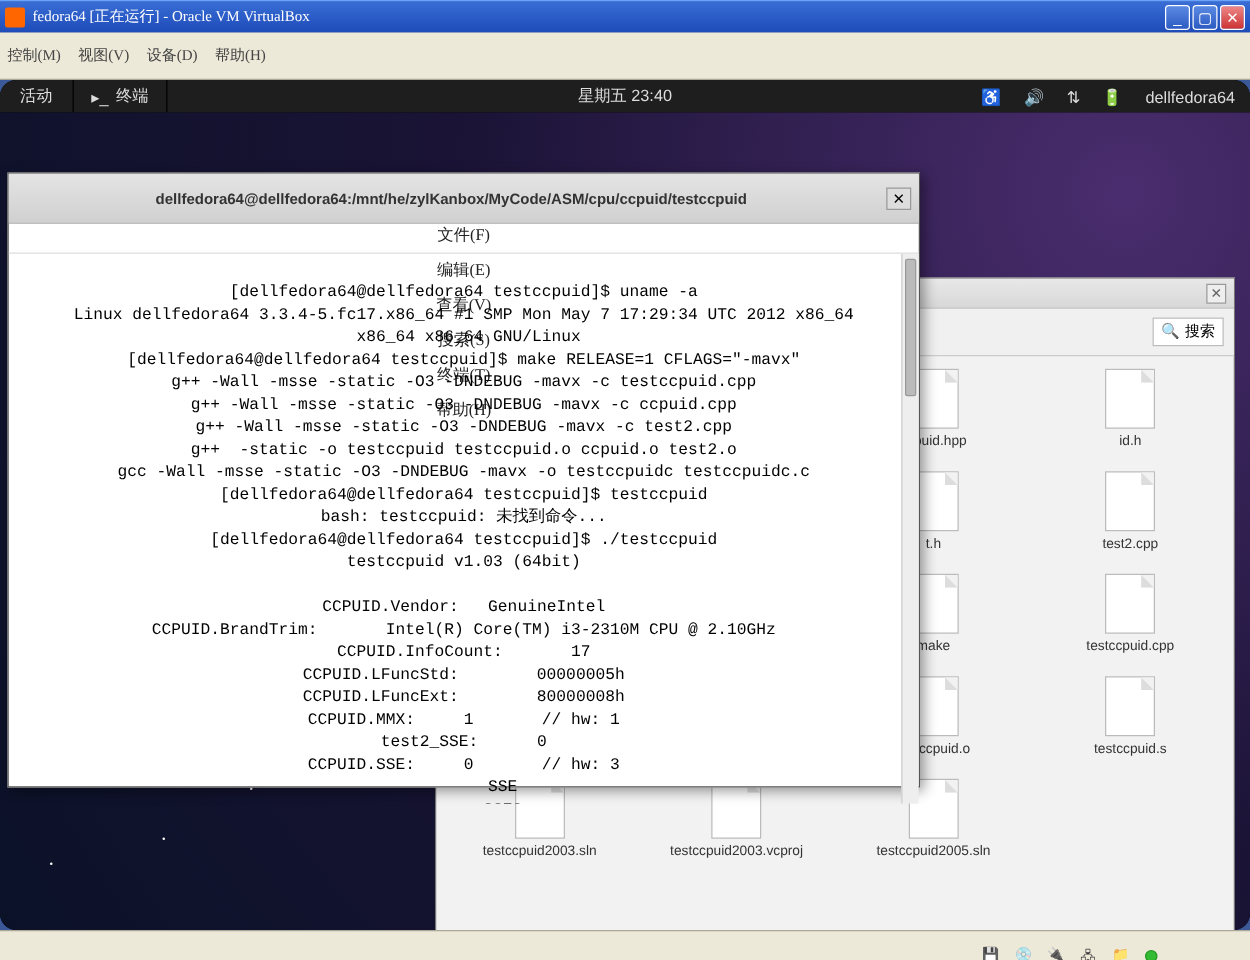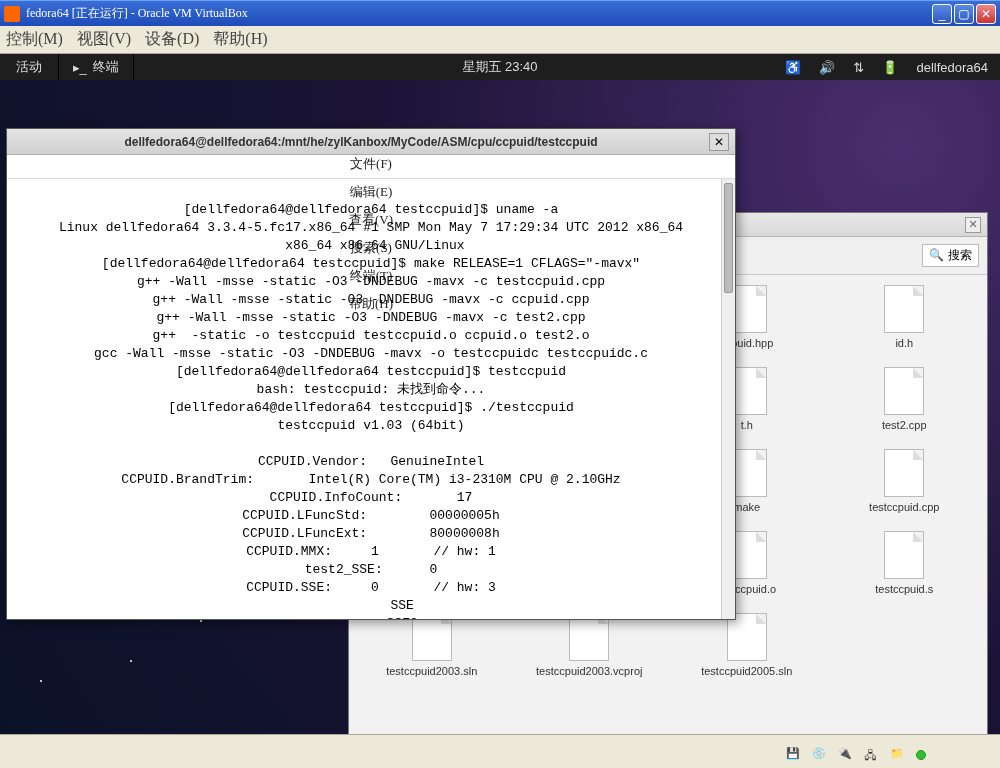--- a/index.html
+++ b/index.html
@@ -7,25 +7,25 @@
 
 
 .vm-titlebar { height: 26px; background: linear-gradient(to bottom, #3a6ed5 0%, #2b5cc7 50%, #1e4bb8 100%); border-top: 1px solid #6aa4ff; display: flex; align-items: center; padding: 0 4px; color: #fff; }
 .vm-titlebar .vm-icon { width: 16px; height: 16px; background: #ff6600; border-radius: 2px; margin-right: 6px; display: inline-block; }
 .vm-titlebar .title { font-family: "SimSun","宋体",serif; font-size: 12px; flex: 1; }
 .vm-ctrls { display: flex; gap: 2px; }
 .vm-btn { width: 20px; height: 20px; border: 1px solid #fff; background: linear-gradient(#5b8ae4,#2c5bc2); border-radius: 3px; color: #fff; font-size: 12px; display: flex; align-items: center; justify-content: center; cursor: pointer; }
 .vm-btn.close { background: linear-gradient(#e88,#c33); }
 
 
-.vm-menubar { height: 28px; background: #ece9d8; display: flex; align-items: center; padding: 0 6px; border-bottom: 1px solid #aca899; font-family: "SimSun","宋体",serif; font-size: 16px; color: #444; }
+.vm-menubar { height: 38px; background: #ece9d8; display: flex; align-items: center; padding: 0 6px; border-bottom: 1px solid #aca899; font-family: "SimSun","宋体",serif; font-size: 12px; color: #444; }
 .vm-menubar span { margin-right: 14px; cursor: pointer; }
 
 
-.guest { width: 1000px; height: 680px; background: #000; position: relative; overflow: hidden; }
+.guest { width: 1000px; height: 680px; background: #000; position: relative; overflow: hidden; border-radius: 13px; }
 
 
 .gnome-top { position: absolute; top:0; left:0; right:0; height: 26px; background: #1e1e1e; display: flex; align-items: center; color: #ddd; font-family: sans-serif; font-size: 13px; }
 .gnome-top .act { padding: 0 16px; height:100%; display:flex; align-items:center; cursor:pointer; }
 .gnome-top .term { padding: 0 14px; height:100%; display:flex; align-items:center; gap:6px; cursor:pointer; border-left:1px solid #000; border-right:1px solid #000;}
 .gnome-top .clock { position:absolute; left:50%; transform:translateX(-50%); height:100%; display:flex; align-items:center;}
 .gnome-top .tray { margin-left:auto; display:flex; align-items:center; gap:18px; padding-right:12px;}
 .gnome-top .tray span { cursor:pointer; }
 
 
@@ -43,21 +43,21 @@
 .naut-search { margin-left:auto; display:flex; align-items:center; gap:4px; border:1px solid #bbb; padding:2px 6px; background:#fff; font-family:"SimSun",serif; font-size:12px;}
 .naut-body { position:relative; height:calc(100% - 24px - 38px - 22px); overflow:hidden; padding:10px; }
 .file-grid { display:grid; grid-template-columns: repeat(4, 1fr); gap:18px 12px; }
 .file { display:flex; flex-direction:column; align-items:center; gap:4px; font-family:sans-serif; font-size:11px; color:#333; cursor:pointer;}
 .file-icon { width:40px; height:48px; background:#fff; border:1px solid #bbb; position:relative;}
 .file-icon::after { content:""; position:absolute; top:0; right:0; border-top:10px solid #f2f2f2; border-left:10px solid #ddd; }
 .file-label { text-align:center; max-width:120px; word-break:break-all;}
 
 
 .terminal { position:absolute; left:6px; top:74px; width:730px; height:492px; background:#fff; border:1px solid #555; box-shadow:3px 3px 10px rgba(0,0,0,.4);}
-.term-tb { height:26px; background:linear-gradient(#e4e4e4,#d0d0d0); display:flex; align-items:center; border-bottom:1px solid #aaa; padding:0 6px;}
+.term-tb { height:40px; background:linear-gradient(#e4e4e4,#d0d0d0); display:flex; align-items:center; border-bottom:1px solid #aaa; padding:0 6px;}
 .term-title { flex:1; text-align:center; font-family:sans-serif; font-size:12px; font-weight:bold; color:#333; overflow:hidden; text-overflow:ellipsis; white-space:nowrap;}
 .term-close { width:20px; height:18px; background:#ddd; border:1px solid #999; cursor:pointer; display:flex; align-items:center; justify-content:center;}
 .term-menu { height:24px; display:flex; align-items:center; gap:10px; padding:0 10px; font-family:"SimSun",serif; font-size:13px; color:#222; border-bottom:1px solid #ddd;flex-direction:column;}
 .term-menu span { cursor:pointer;}
 .term-body { height:calc(100% - 26px - 24px); overflow:hidden; padding:4px 8px; font-family:"Courier New","Lucida Console",monospace; font-size:13px; line-height:18px; color:#000; white-space:pre; position:relative;text-align:center;}
 .term-scroll { position:absolute; top:0; right:0; bottom:0; width:14px; background:#eee; border-left:1px solid #ccc;}
 .term-thumb { position:absolute; top:4px; left:2px; right:2px; height:110px; background:#bbb; border:1px solid #999; border-radius:2px; cursor:pointer;}
 
 
 .vm-statusbar { height:40px; background:#ece9d8; border-top:1px solid #aca899; display:flex; align-items:center; justify-content:flex-end; padding:0 8px; gap:10px; font-size:11px; color:#333;}

